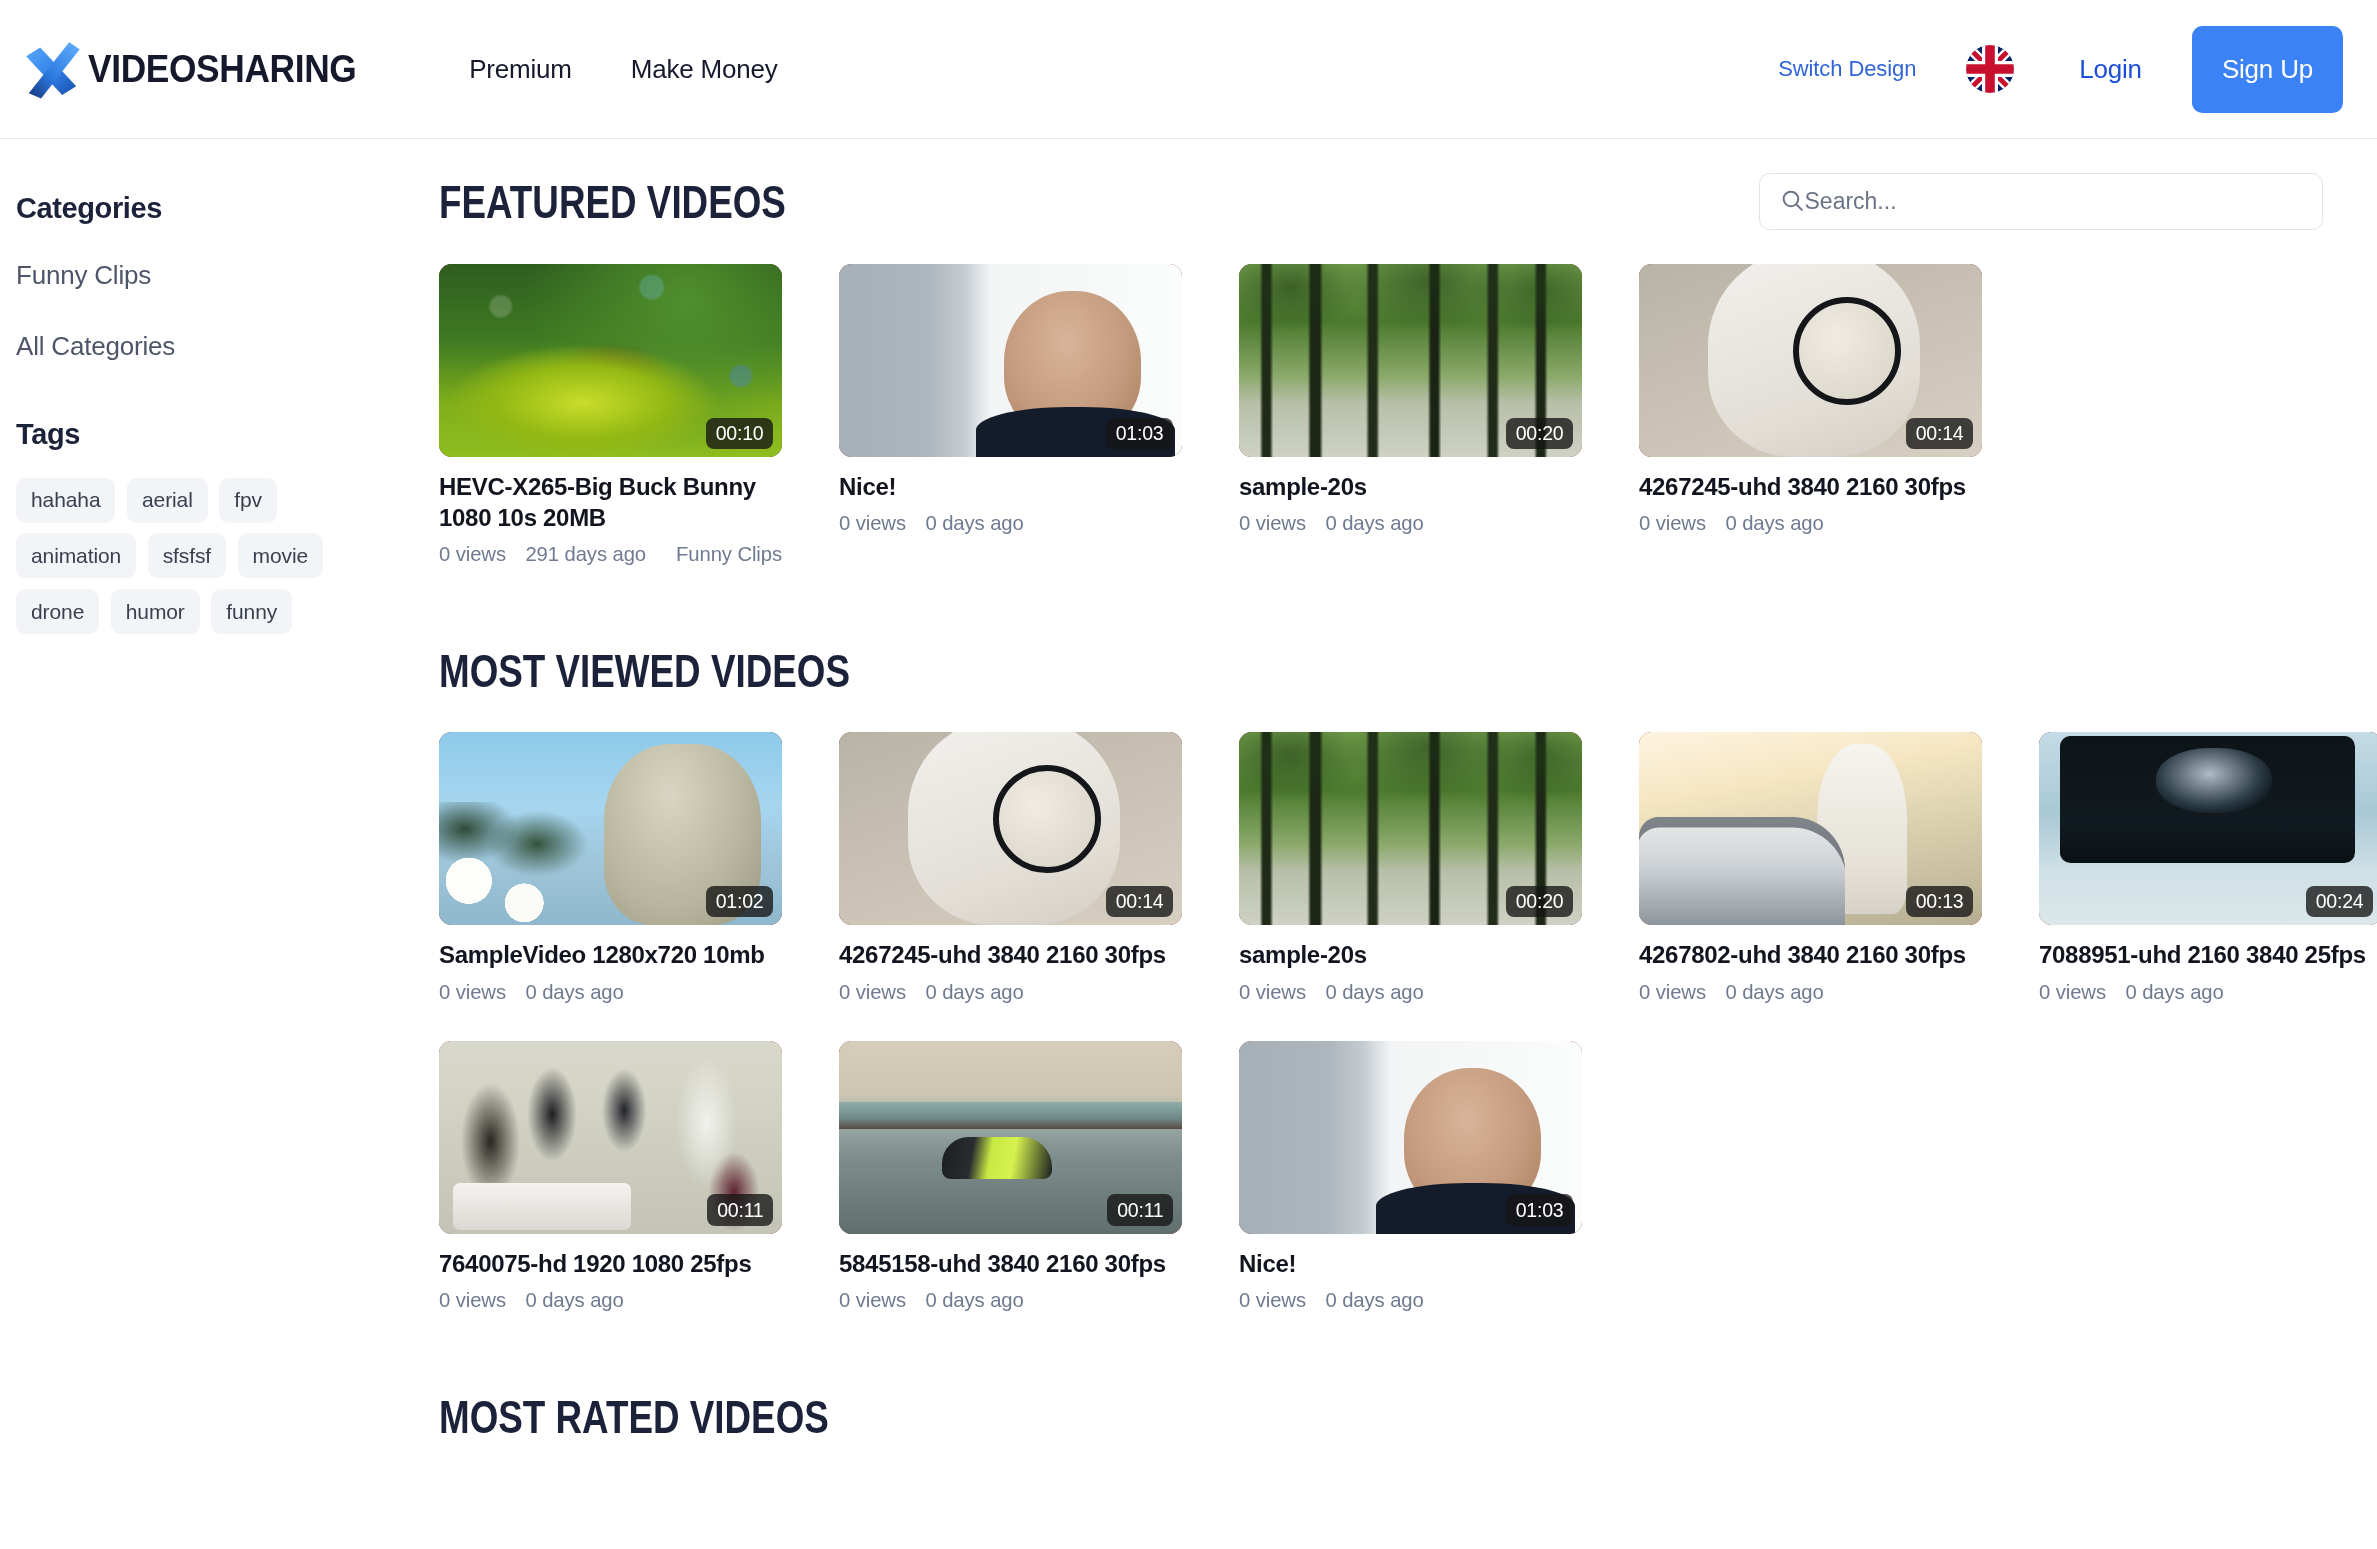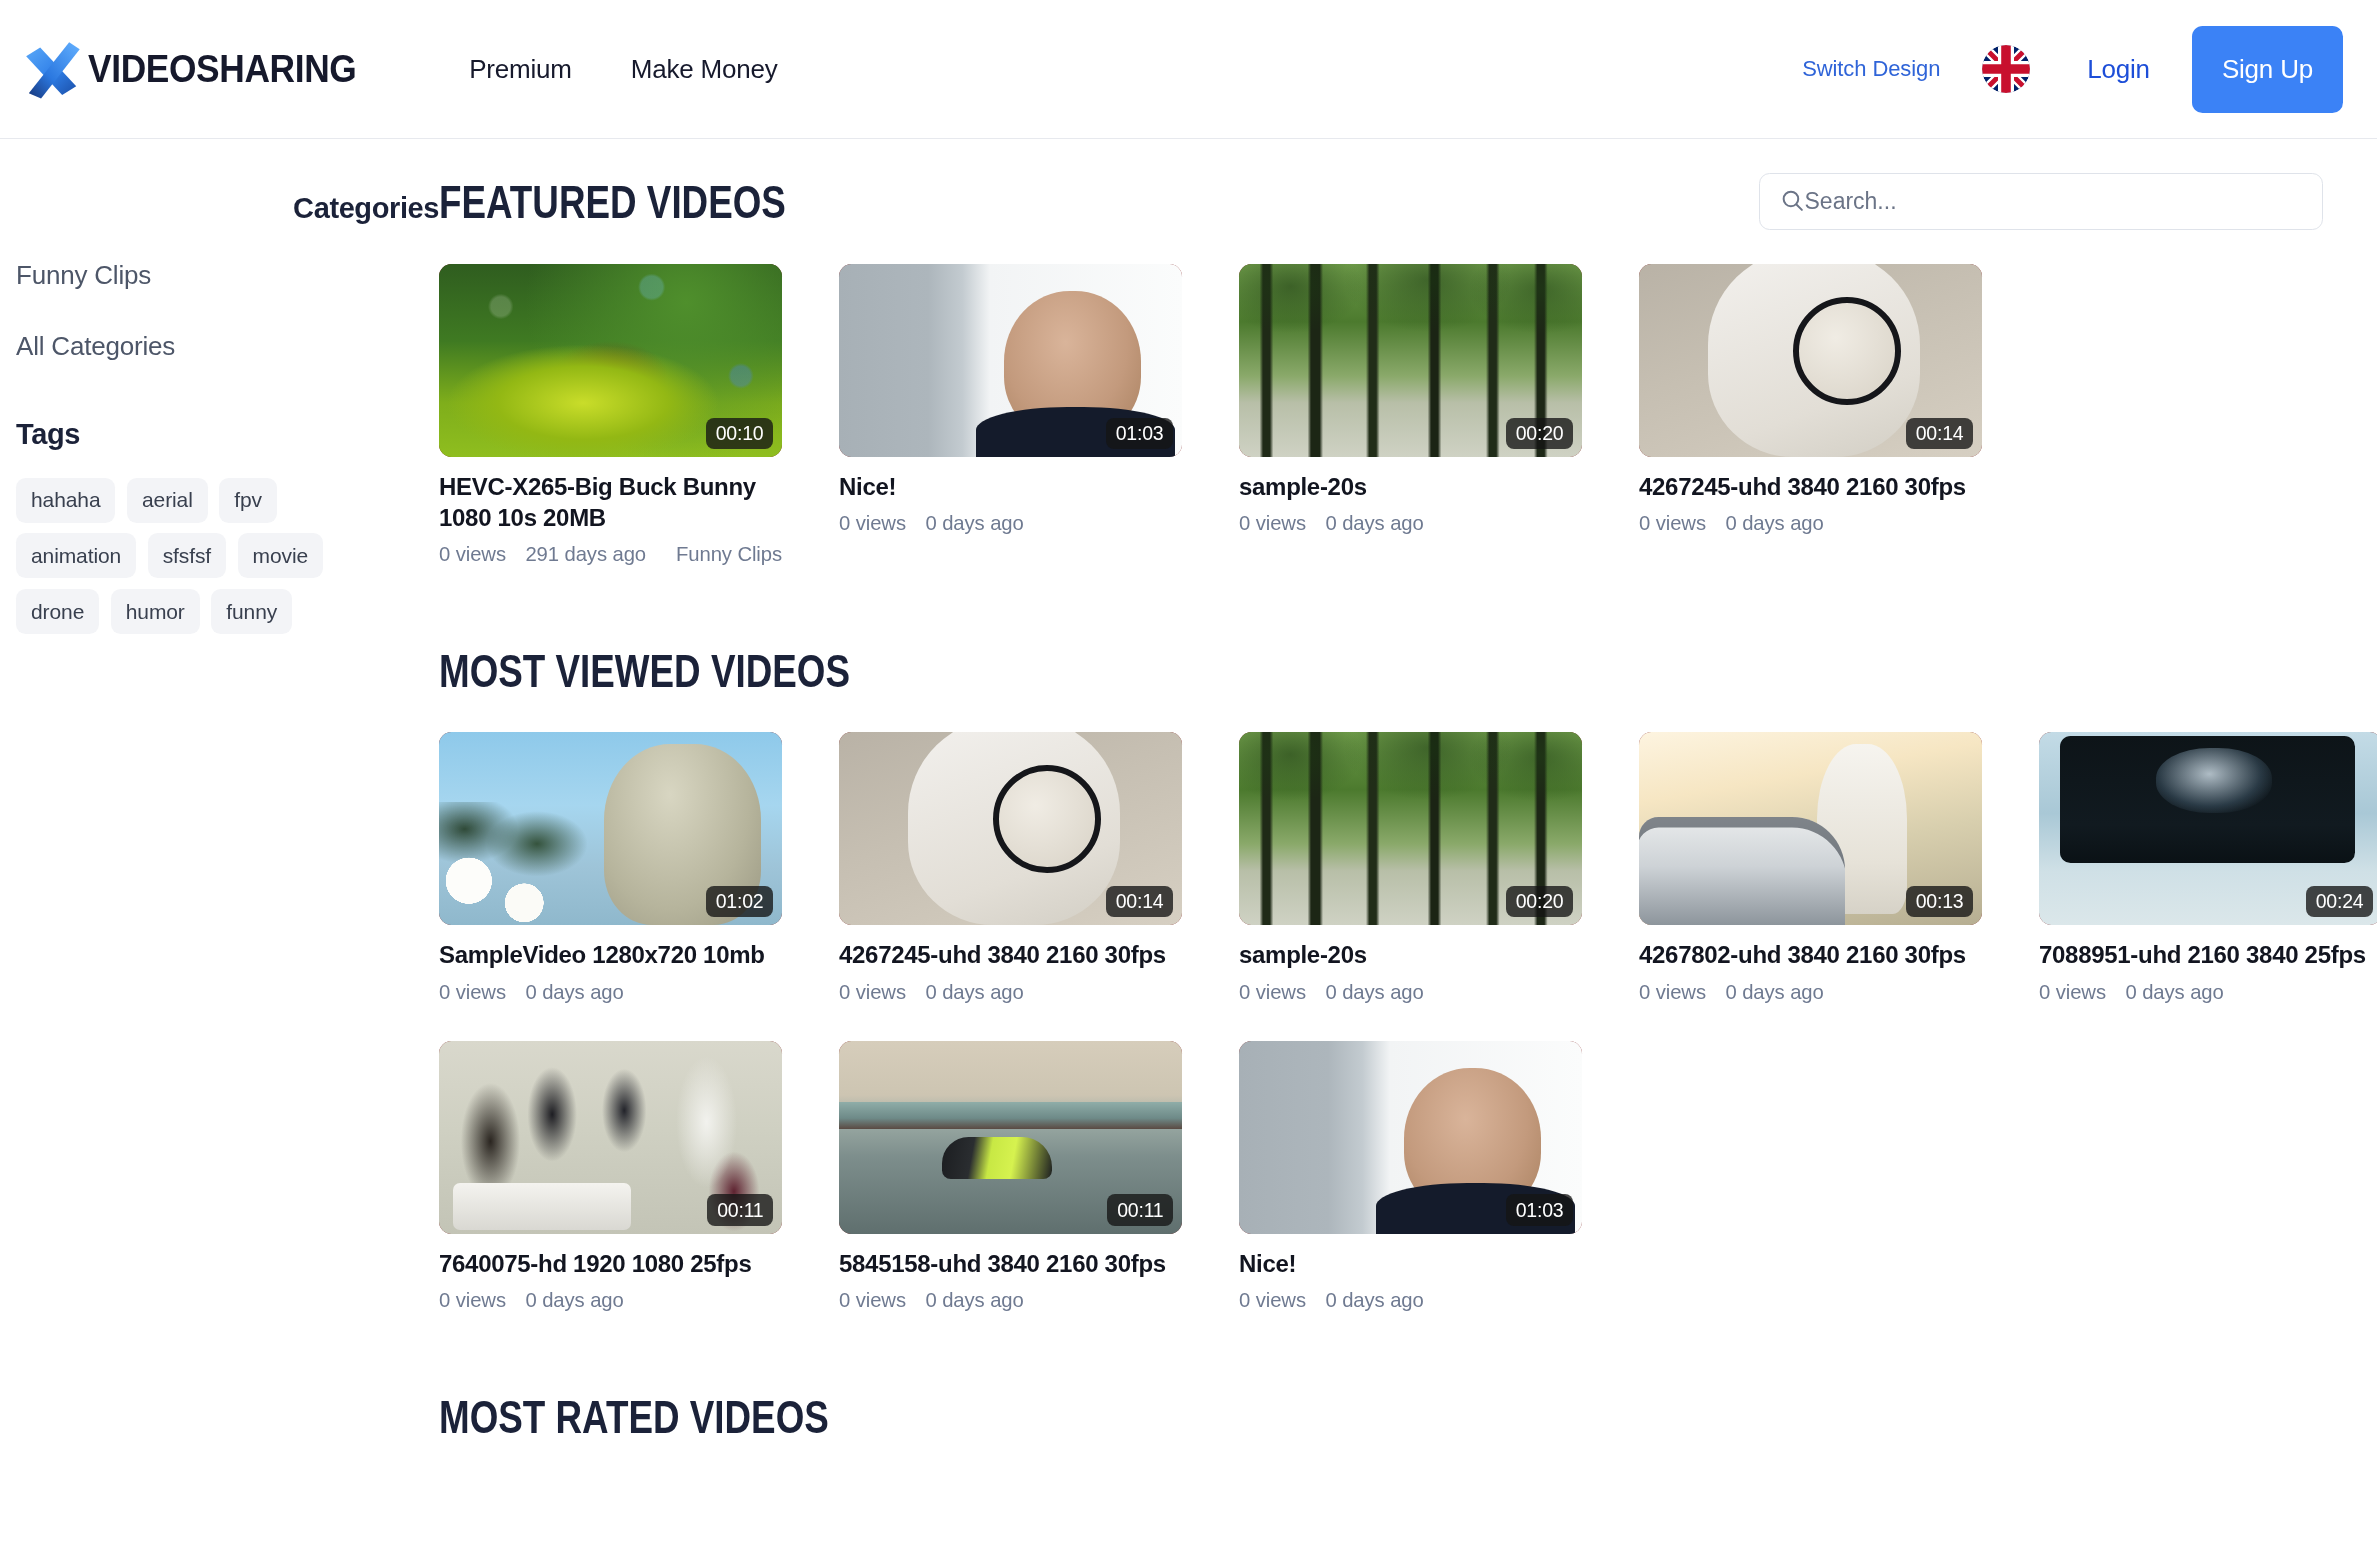--- a/index.html
+++ b/index.html
@@ -55,21 +55,21 @@
     color: #16192c;
     letter-spacing: -0.2px;
     cursor: pointer;
     white-space: nowrap;
   }
 
   .header-right {
     margin-left: auto;
     display: flex;
     align-items: center;
-    gap: 0;
+    gap: 8px;
   }
   .switch-design {
     font-size: 22px;
     color: #2f64d8;
     cursor: pointer;
     letter-spacing: -0.1px;
     white-space: nowrap;
     margin-right: 42px;
   }
   .flag-icon {
@@ -115,21 +115,20 @@
     width: 439px;
     flex: 0 0 439px;
     padding: 53px 0 0 16px;
   }
   .side-heading {
     font-size: 29px;
     font-weight: 700;
     color: #1b2239;
     letter-spacing: -0.4px;
     margin-bottom: 35px;
-    text-align: right;
   }
   .side-link {
     display: block;
     font-size: 26px;
     color: #4d5668;
     margin-bottom: 40px;
     cursor: pointer;
     letter-spacing: -0.2px;
   }
   .tags-heading {

